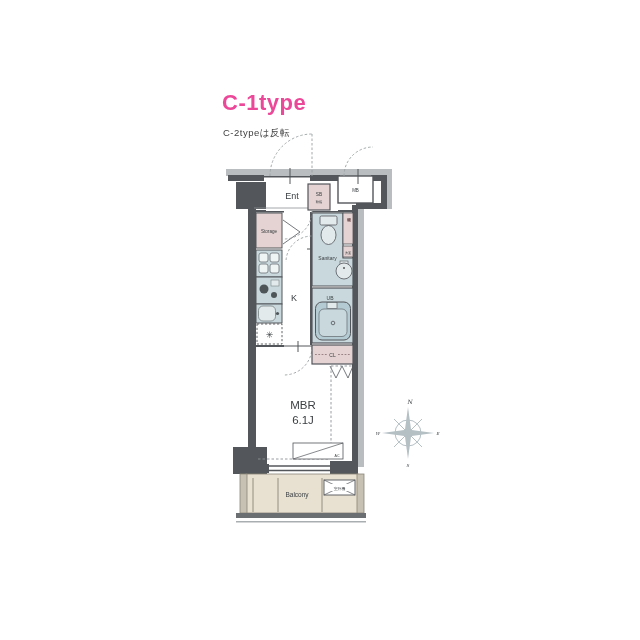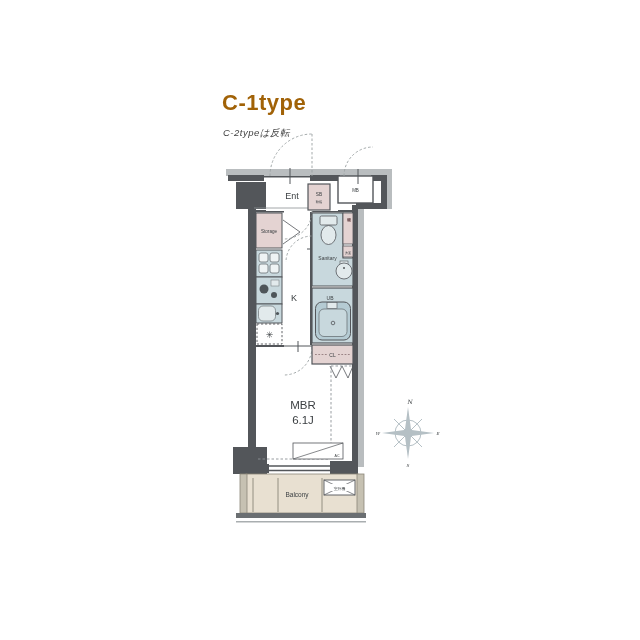--- a/index.html
+++ b/index.html
@@ -1,21 +1,21 @@
 <!DOCTYPE html>
 <html><head>
 <meta charset="utf-8">
 <style>
   html,body{margin:0;padding:0;background:#fff;}
   .stage{position:relative;width:640px;height:640px;background:#fff;overflow:hidden;
          font-family:"Liberation Sans",sans-serif;}
   .title{position:absolute;left:222px;top:90px;font-size:22px;font-weight:bold;
-         color:#a16207;letter-spacing:0.5px;}
+         color:#ec4899;letter-spacing:0.5px;}
   .subtitle{position:absolute;left:223px;top:127px;font-size:9.5px;color:#3f3f3f;
-         letter-spacing:0.5px;font-style:italic;}
+         letter-spacing:0.5px;}
   .vtext{position:absolute;left:344px;top:215px;width:9px;height:28px;
          writing-mode:vertical-rl;text-orientation:upright;font-size:3.5px;
          line-height:9px;color:#7a5c5e;overflow:hidden;}
   svg text{font-family:"Liberation Sans",sans-serif;fill:#3c4043;}
   svg .compass-letter{font-family:"DejaVu Serif",serif;font-style:italic;}
 </style>
 </head>
 <body>
 
 <div class="stage">

